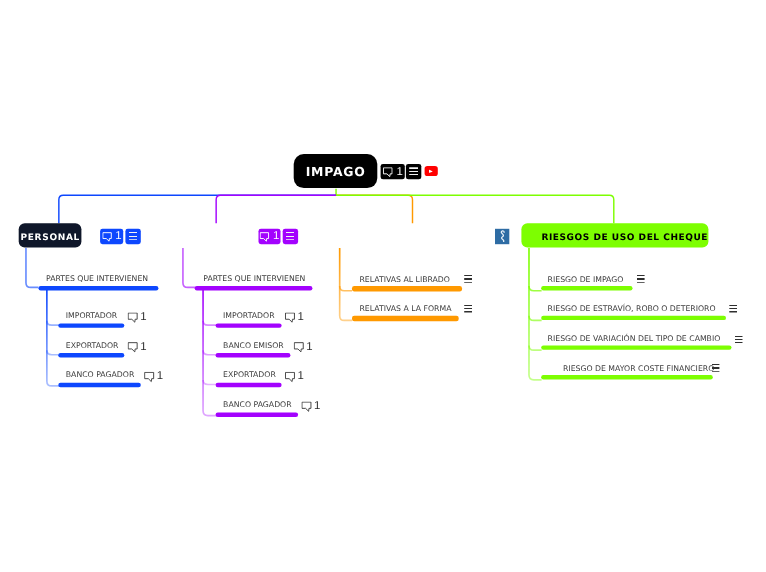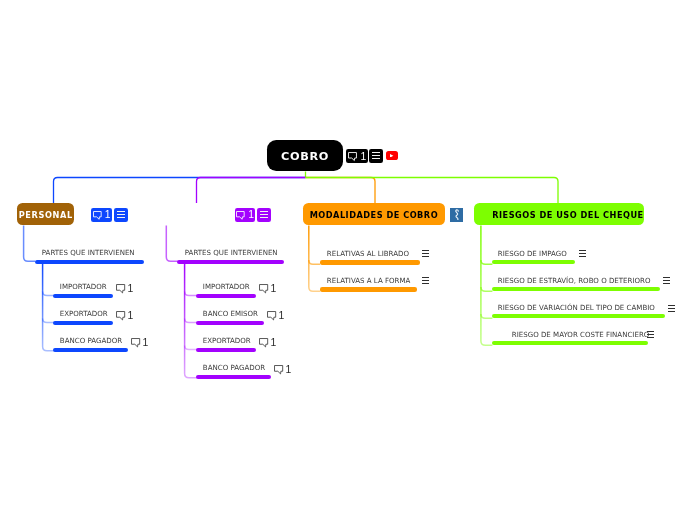--- a/index.html
+++ b/index.html
@@ -62,21 +62,21 @@
     <path d="M308.8,225.5 L308.8,287 Q308.8,291.3 312.9,291.3 L320,291.3" stroke="url(#gorange)" stroke-width="1.5" fill="none"></path>
     <path d="M308.8,260 Q308.8,264.3 312.9,264.3 L320,264.3" stroke="#FF9900" stroke-width="1.5" fill="none" stroke-opacity="0.62"></path>
 
     <path d="M480.9,225.5 L480.9,341 Q480.9,345.3 485.3,345.3 L492.4,345.3" stroke="url(#ggreen)" stroke-width="1.5" fill="none"></path>
     <path d="M480.9,260 Q480.9,264.3 485.3,264.3 L492.4,264.3" stroke="#7DFE01" stroke-width="1.5" fill="none" stroke-opacity="0.75"></path>
     <path d="M480.9,287 Q480.9,291.3 485.3,291.3 L492.4,291.3" stroke="#7DFE01" stroke-width="1.5" fill="none" stroke-opacity="0.62"></path>
     <path d="M480.9,314 Q480.9,318.3 485.3,318.3 L492.4,318.3" stroke="#7DFE01" stroke-width="1.5" fill="none" stroke-opacity="0.5"></path>
   </svg>
 
   <div class="node" id="root-node" style="left:267px;top:140px;width:76.2px;height:31.3px;background:#000;border-radius:9.2px;">
-    <span class="label" style="color:#fff;font-size:11.3px;letter-spacing:.65px;">COBRO</span>
+    <span class="label" style="color:#fff;font-size:11.3px;letter-spacing:.65px;">IMPAGO</span>
   </div>
 
   <div class="iconbox" style="left:346.4px;top:149.2px;width:21.4px;height:13.4px;background:#000;">
     <svg class="cmticon" width="9.3" height="9.3" viewBox="0 0 24 24">
       <path d="M1.4,1.4 H21.8 V15.6 H17.2 L16.4,22.0 L9.6,15.6 H1.4 Z" fill="none" stroke="#ffffff" stroke-width="2.3" stroke-linejoin="miter"></path>
     </svg>
     <span class="cnt" style="color:#fff;margin-left:3.2px;margin-top:1.3px;">1</span>
   </div>
   <div class="iconbox" style="left:369.2px;top:149.2px;width:13.5px;height:13.4px;background:#000;">
     <svg width="7.7" height="7.4" viewBox="0 0 7.7 7.4" shape-rendering="crispEdges">
@@ -86,21 +86,21 @@
         <rect x="0" y="6.2" width="7.7" height="1.2"></rect>
       </g>
     </svg>
   </div>
   <div class="iconbox" style="left:386.2px;top:151.3px;width:11.5px;height:8.5px;background:#FF0000;border-radius:2.6px;">
     <svg width="3.4" height="3.6" viewBox="0 0 3.4 3.6" style="margin-left:0.4px;">
       <path d="M0,0 L3.4,1.8 L0,3.6 Z" fill="#ffffff"></path>
     </svg>
   </div>
 
-  <div class="node" style="left:17.2px;top:203.3px;width:57px;height:22px;background:#a16207;">
+  <div class="node" style="left:17.2px;top:203.3px;width:57px;height:22px;background:#0f172a;">
     <span class="label" style="color:#fff;font-size:8.2px;letter-spacing:.62px;">PERSONAL</span>
   </div>
   <div class="iconbox" style="left:91.2px;top:207.9px;width:20.9px;height:13.8px;background:#0D47FE;">
     <svg class="cmticon" width="9" height="9" viewBox="0 0 24 24">
       <path d="M1.4,1.4 H21.8 V15.6 H17.2 L16.4,22.0 L9.6,15.6 H1.4 Z" fill="none" stroke="#ffffff" stroke-width="2.3" stroke-linejoin="miter"></path>
     </svg>
     <span class="cnt" style="color:#fff;margin-left:3.2px;margin-top:1.3px;">1</span>
   </div>
   <div class="iconbox" style="left:114.1px;top:207.9px;width:13.7px;height:13.8px;background:#0D47FE;">
     <svg width="7.7" height="7.4" viewBox="0 0 7.7 7.4" shape-rendering="crispEdges">
@@ -121,23 +121,20 @@
   <div class="iconbox" style="left:257.4px;top:207.9px;width:13.7px;height:13.8px;background:#A302FE;">
     <svg width="7.7" height="7.4" viewBox="0 0 7.7 7.4" shape-rendering="crispEdges">
       <g fill="#f2f2f2">
         <rect x="0" y="0" width="7.7" height="1.2"></rect>
         <rect x="0" y="3.1" width="7.7" height="1.2"></rect>
         <rect x="0" y="6.2" width="7.7" height="1.2"></rect>
       </g>
     </svg>
   </div>
 
-  <div class="node" style="left:302.5px;top:203.3px;width:142.8px;height:22px;background:#FF9900;">
-    <span class="label" style="color:#000;font-size:8.2px;letter-spacing:.5px;">MODALIDADES DE COBRO</span>
-  </div>
   <div class="iconbox" style="left:450.2px;top:207.7px;width:13.1px;height:13.9px;background:#2E6CA4;border-radius:0;">
     <svg width="8.4" height="11.6" viewBox="0 0 12 17" style="margin-left:0.3px;">
       <path d="M7.6,3.2 C7.6,1.9 6.6,1.0 5.4,1.2 C4.2,1.5 3.6,2.7 4.1,3.8 C4.7,5.1 6.6,5.9 6.7,7.4 C6.8,8.9 4.7,9.2 4.3,10.4 C3.9,11.7 5.5,12.6 6.4,13.4 C7.1,14.0 7.3,14.9 6.9,15.7" fill="none" stroke="#e8f0f7" stroke-width="1.7" stroke-linecap="round"></path>
     </svg>
   </div>
 
   <div class="node" style="left:473.8px;top:203.3px;width:169.9px;height:22px;background:#7DFE01;justify-content:flex-end;">
     <span class="label" style="color:#000;font-size:8.2px;letter-spacing:.5px;">RIESGOS DE USO DEL CHEQUE</span>
   </div>
 

